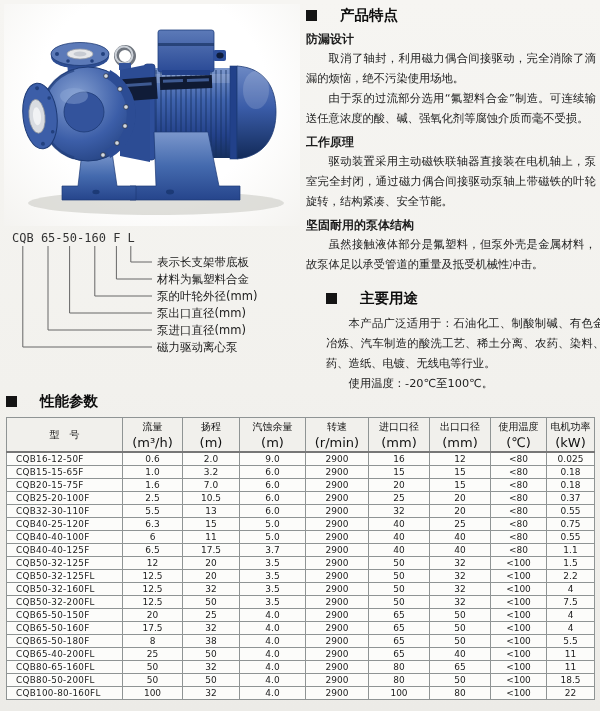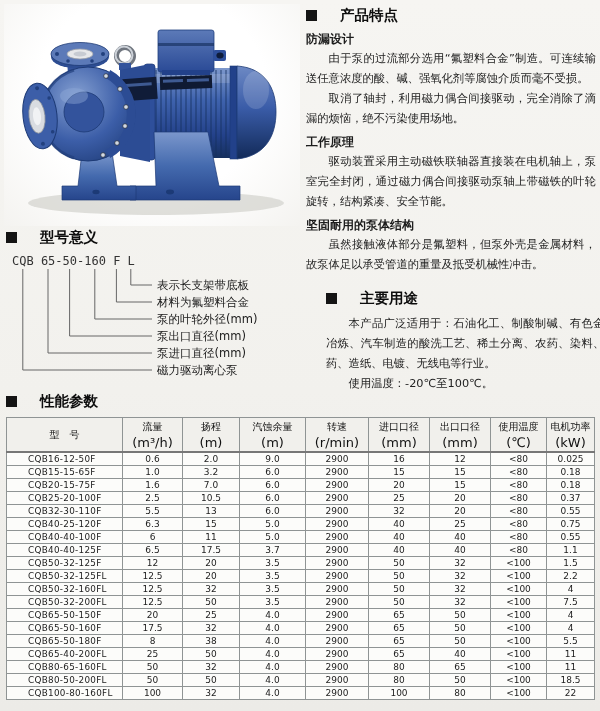--- a/index.html
+++ b/index.html
@@ -38,21 +38,21 @@
   table.perf-table th, table.perf-table td{
     border:1px solid #8f9494; text-align:center; vertical-align:middle;
     padding:0 2px; overflow:hidden; white-space:nowrap;
   }
   table.perf-table thead th{
     font-size:10px; font-weight:normal; color:#111; height:33px;
     background:#f1f0ec; border-bottom:2px solid #777;
   }
   table.perf-table thead .u{display:block; font-size:13px; margin-top:1px;}
   table.perf-table tbody td{font-size:9px; height:12px; color:#1c1c1c;}
-  table.perf-table tbody td.model-col{text-align:left; padding-left:21px; font-size:8.8px; letter-spacing:.3px;}
+  table.perf-table tbody td.model-col{text-align:left; padding-left:9px; font-size:8.8px; letter-spacing:.3px;}
   table.perf-table{border:1.5px solid #6e7272;}
 </style>
 </head>
 <body>
 
 <div class="page">
 
   <div class="photo">
     <svg width="296" height="222" viewBox="0 0 296 222">
       <defs>
@@ -173,42 +173,38 @@
       </g>
     </svg>
   </div>
 
   <section class="features">
     <div class="sec-head">
       <span class="sq"></span>
       <span>产品特点</span>
     </div>
     <h3>防漏设计</h3>
+    <p>取消了轴封，利用磁力偶合间接驱动，完全消除了滴漏的烦恼，绝不污染使用场地。</p>
     <p>由于泵的过流部分选用“氟塑料合金”制造。可连续输送任意浓度的酸、碱、强氧化剂等腐蚀介质而毫不受损。</p>
-    <p>取消了轴封，利用磁力偶合间接驱动，完全消除了滴漏的烦恼，绝不污染使用场地。</p>
     <h3>工作原理</h3>
     <p>驱动装置采用主动磁铁联轴器直接装在电机轴上，泵室完全封闭，通过磁力偶合间接驱动泵轴上带磁铁的叶轮旋转，结构紧凑、安全节能。</p>
     <h3>坚固耐用的泵体结构</h3>
     <p>虽然接触液体部分是氟塑料，但泵外壳是金属材料，故泵体足以承受管道的重量及抵受机械性冲击。</p>
   </section>
 
   <section class="uses">
     <div class="sec-head">
       <span class="sq"></span>
       <span>主要用途</span>
     </div>
     <p>本产品广泛适用于：石油化工、制酸制碱、有色金属冶炼、汽车制造的酸洗工艺、稀土分离、农药、染料、医药、造纸、电镀、无线电等行业。</p>
     <p>使用温度：-20℃至100℃。</p>
   </section>
 
   <section class="model">
-    <div class="sec-head">
-      <span class="sq"></span>
-      <span>型号意义</span>
-    </div>
     <svg width="296" height="138" viewBox="0 0 296 138">
       <text class="code" x="6" y="14">CQB 65-50-160 F L</text>
       <polyline points="124.8,18 124.8,34 146,34"></polyline>
       <polyline points="110.4,18 110.4,51 146,51"></polyline>
       <polyline points="88.8,18 88.8,68 146,68"></polyline>
       <polyline points="63.6,18 63.6,85 146,85"></polyline>
       <polyline points="42,18 42,102 146,102"></polyline>
       <polyline points="16.8,18 16.8,119 146,119"></polyline>
       <text class="lbl" x="151" y="38">表示长支架带底板</text>
       <text class="lbl" x="151" y="55">材料为氟塑料合金</text>

